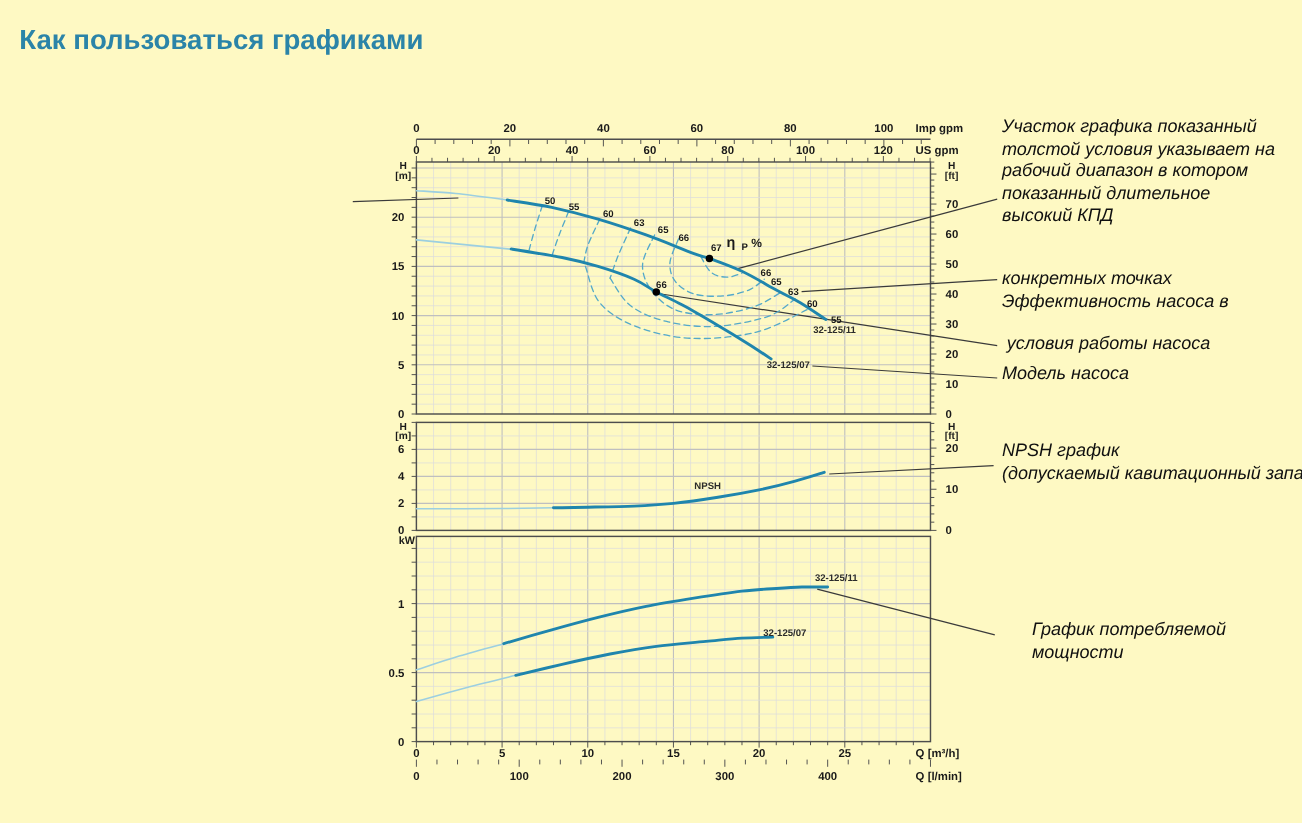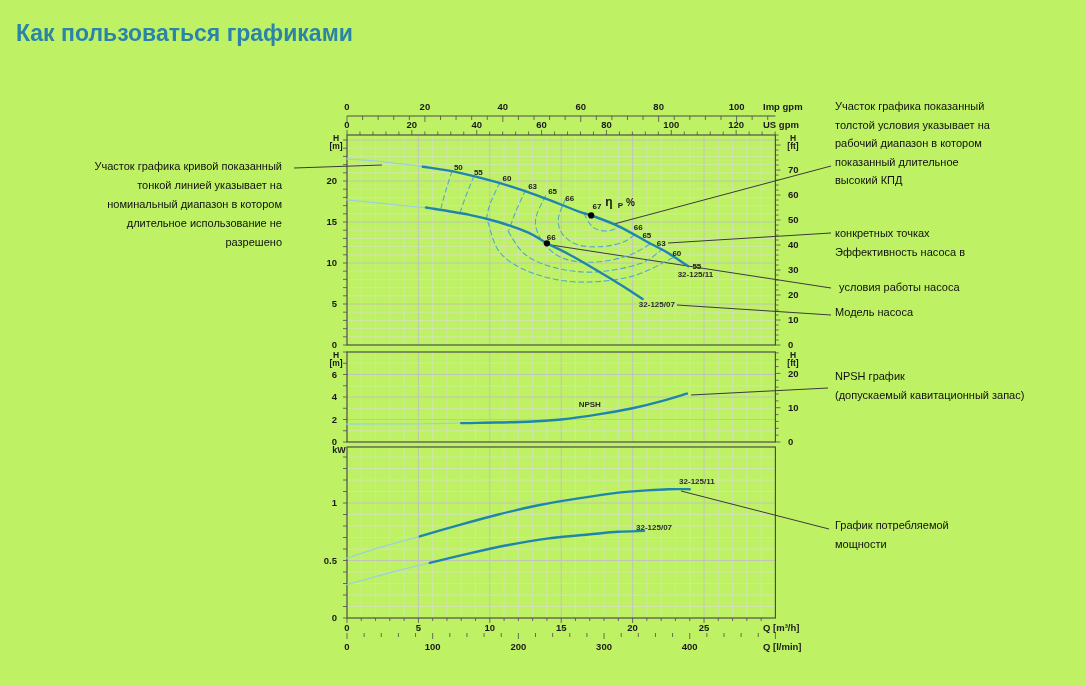--- a/index.html
+++ b/index.html
@@ -1,43 +1,36 @@
 <!DOCTYPE html>
 <html><head>
 <meta charset="utf-8">
 <style>
   html,body{margin:0;padding:0;background:#fff;}
-  .stage{position:relative;width:1085px;height:686px;background:#bef264;overflow:hidden;
+  .stage{position:relative;width:1085px;height:686px;background:#fef9c3;overflow:hidden;
          font-family:"Liberation Sans",sans-serif;color:#111;}
   .page-title{position:absolute;left:16px;top:20px;margin:0;font-size:23px;font-weight:bold;}
-  .ann{position:absolute;font-size:11px;line-height:18.5px;color:#101010;}
+  .ann{position:absolute;font-size:15px;line-height:18.5px;color:#101010;font-style:italic;}
   .ann div{white-space:nowrap;}
   .ann-left{left:10px;top:157px;width:272px;text-align:right;line-height:19px;}
   .ann-r1{left:835px;top:97px;}
   .ann-r2{left:835px;top:224px;}
   .ann-r3{left:839px;top:278px;}
   .ann-r4{left:835px;top:303px;}
   .ann-r5{left:835px;top:367px;}
-  .ann-r6{left:835px;top:516px;}
+  .ann-r6{left:860px;top:516px;}
   svg{position:absolute;left:0;top:0;}
   svg text{font-family:"Liberation Sans",sans-serif;}
 </style>
 </head>
 <body>
 
 <div class="stage">
   <h1 class="page-title" style="color: rgb(43, 132, 168);">Как пользоваться графиками</h1>
 
-  <div class="ann ann-left">
-      <div>Участок графика кривой показанный</div>
-      <div>тонкой линией указывает на</div>
-      <div>номинальный диапазон в котором</div>
-      <div>длительное использование не</div>
-      <div>разрешено</div>
-    </div>
   <div class="ann ann-r1">
       <div>Участок графика показанный</div>
       <div>толстой условия указывает на</div>
       <div>рабочий диапазон в котором</div>
       <div>показанный длительное</div>
       <div>высокий КПД</div>
     </div>
   <div class="ann ann-r2">
       <div>конкретных точках</div>
       <div>Эффективность насоса в</div>

